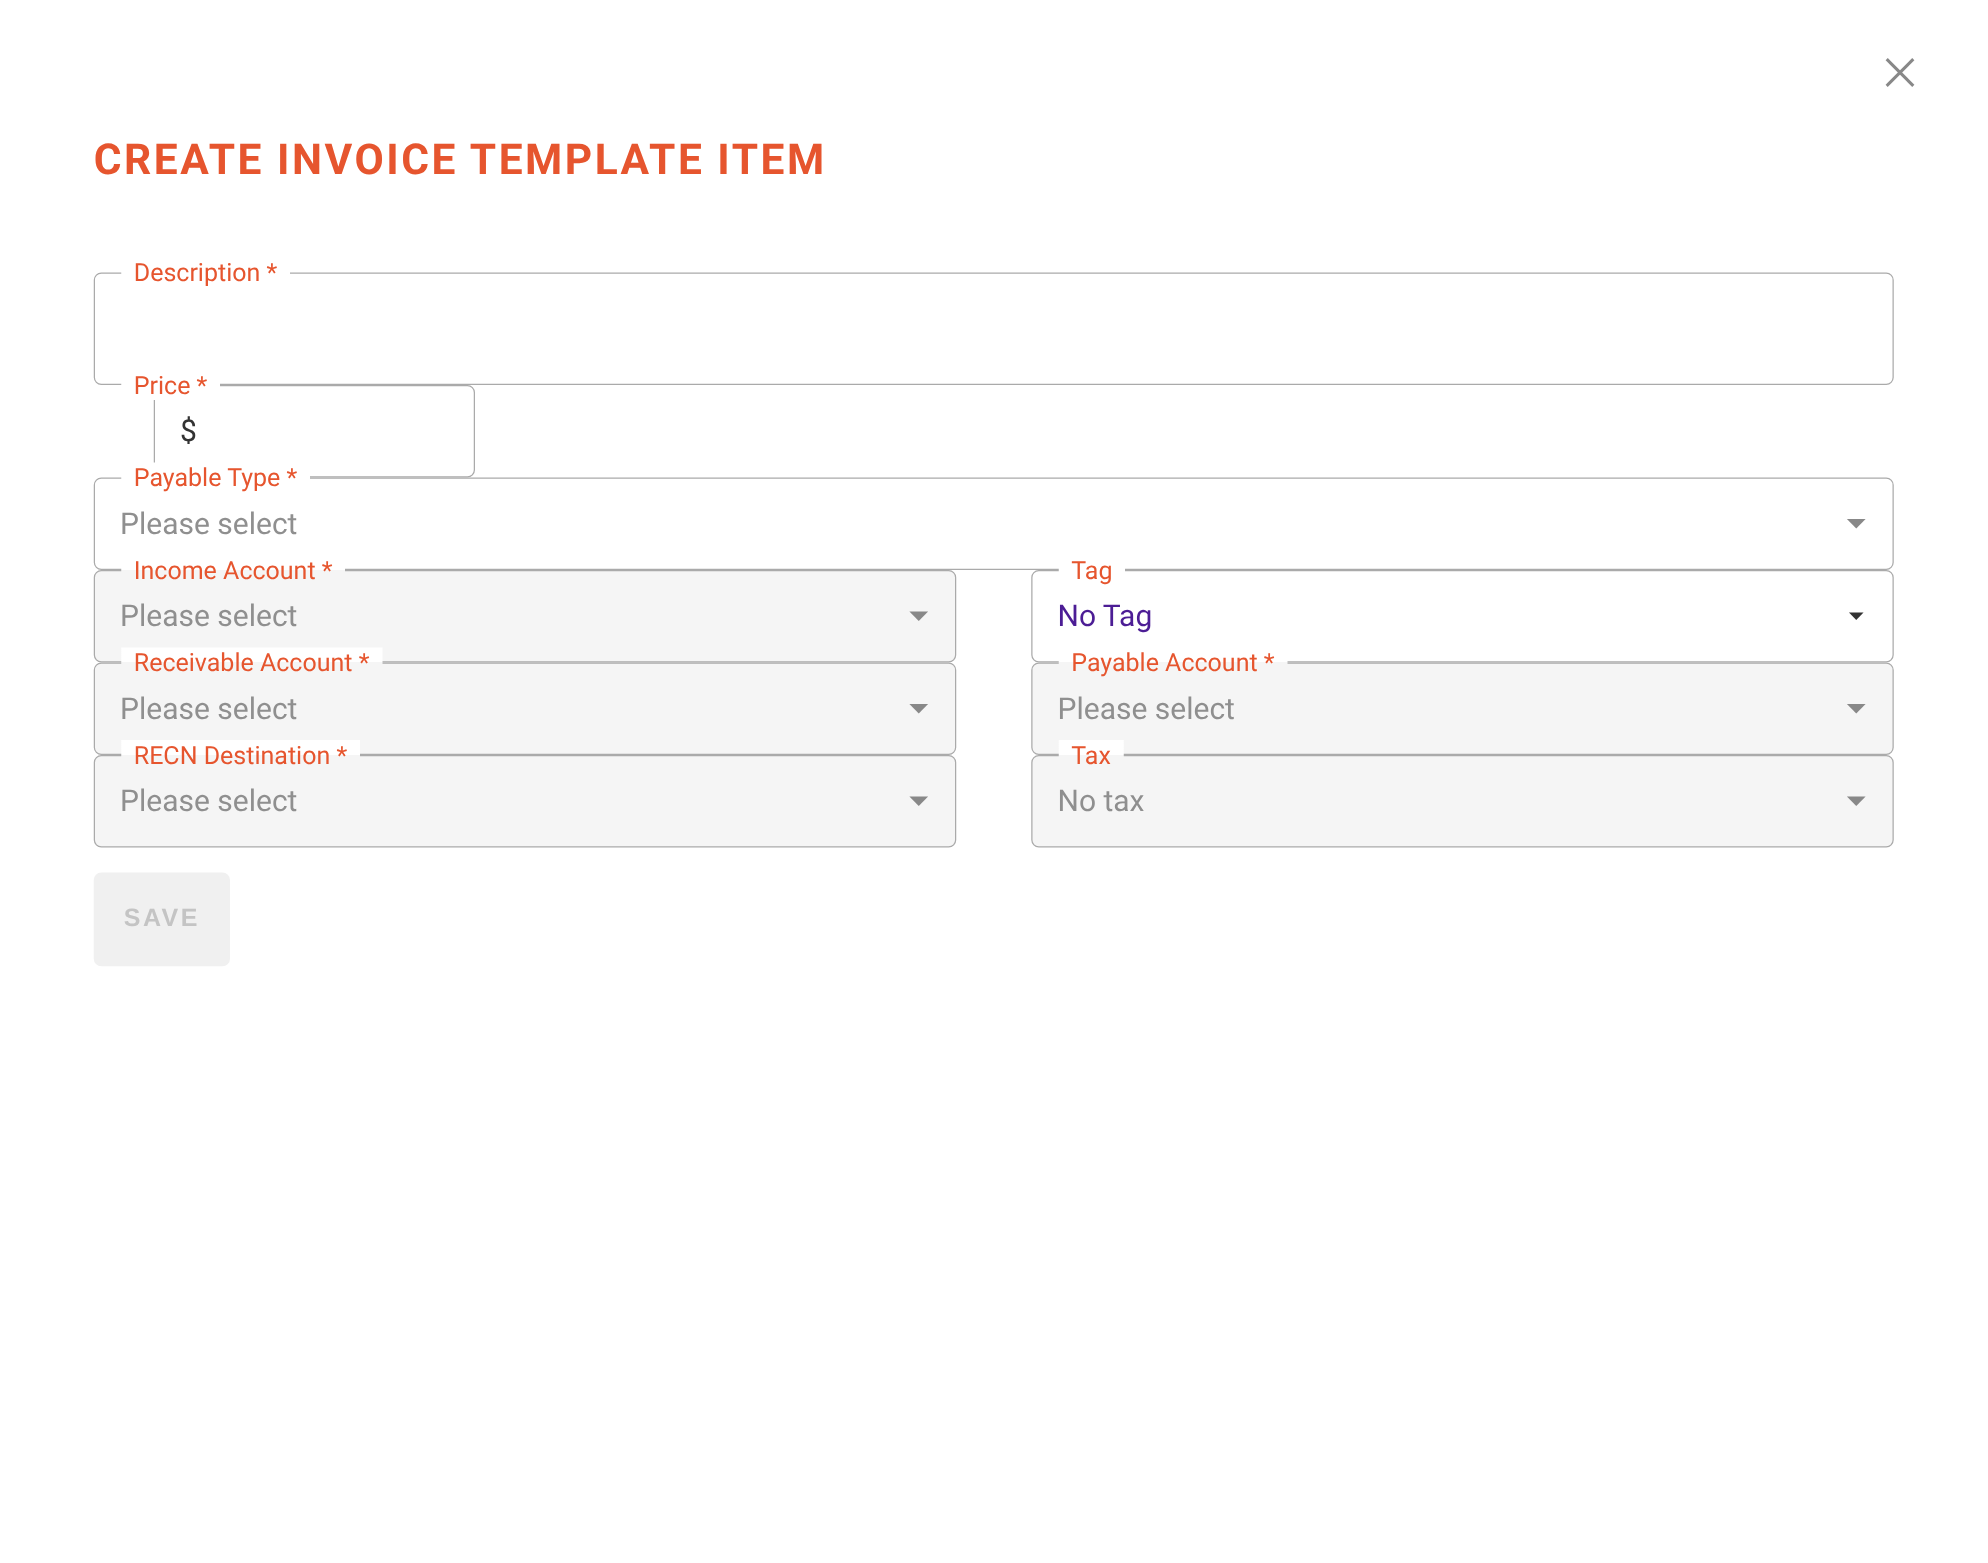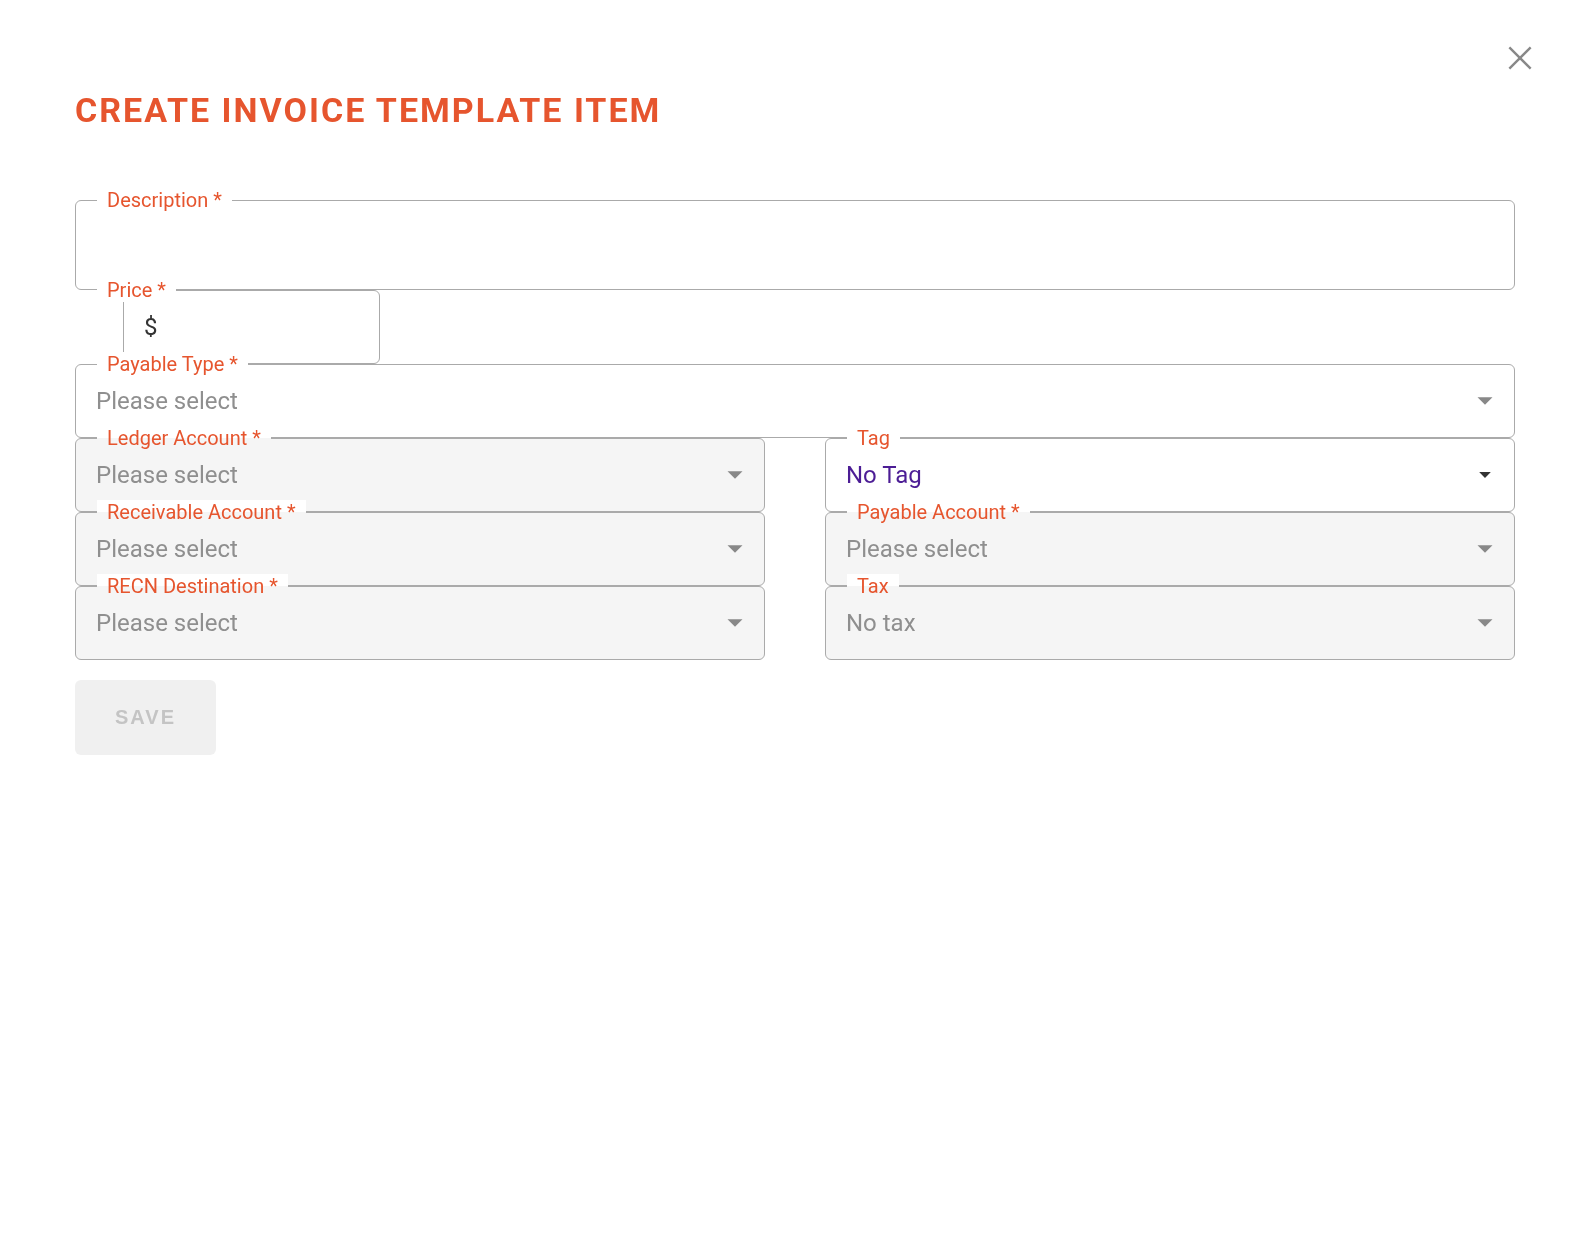--- a/index.html
+++ b/index.html
@@ -29,21 +29,21 @@
     }
     .close-button svg {
       width: 32px;
       height: 32px;
     }
     .title {
       font-size: 34px;
       font-weight: 700;
       letter-spacing: 2px;
       color: #E6552E;
-      margin-top: 50px;
+      margin-top: 68px;
       margin-bottom: 70px;
     }
     .form-container {
       width: 100%;
     }
     .fieldset {
       position: relative;
     }
     .fieldset-border {
       border: 1px solid #aaa;
@@ -137,21 +137,21 @@
       background: transparent;
       outline: none;
       font-size: 24px;
       width: 100%;
     }
     .save-button {
       background: #f0f0f0;
       color: #c4c4c4;
       border: none;
       border-radius: 6px;
-      padding: 26px 40px;
+      padding: 26px 24px;
       font-size: 20px;
       font-weight: 700;
       letter-spacing: 2px;
       margin-top: 20px;
       cursor: not-allowed;
     }
   </style>
 </head>
 <body>
 
@@ -199,21 +199,21 @@
             </svg>
         </span>
       </div>
     </div>
   </div>
 
   
   <div class="row">
     <div class="col">
       <div class="fieldset">
-        <div class="legend disabled-legend">Ledger Account *</div>
+        <div class="legend disabled-legend">Income Account *</div>
         <div class="fieldset-border disabled">
           <div class="select-display">
             <span>Please select</span>
             <span class="chevron-icon">
               <svg viewBox="0 0 24 14">
                   <polygon points="2,2 22,2 12,12"></polygon>
                 </svg>
             </span>
           </div>
         </div>

